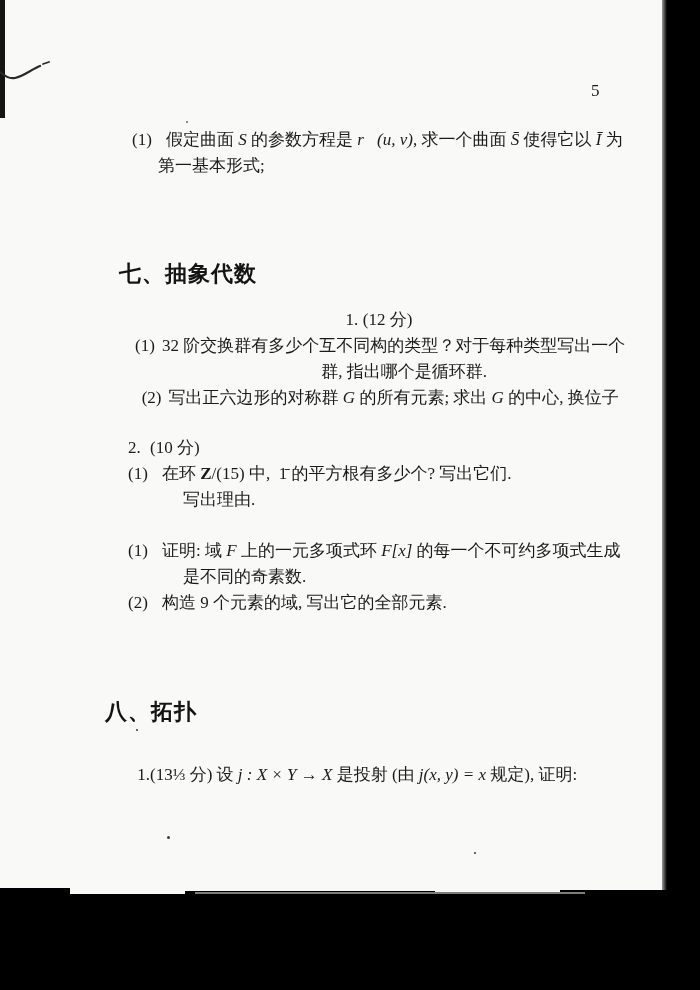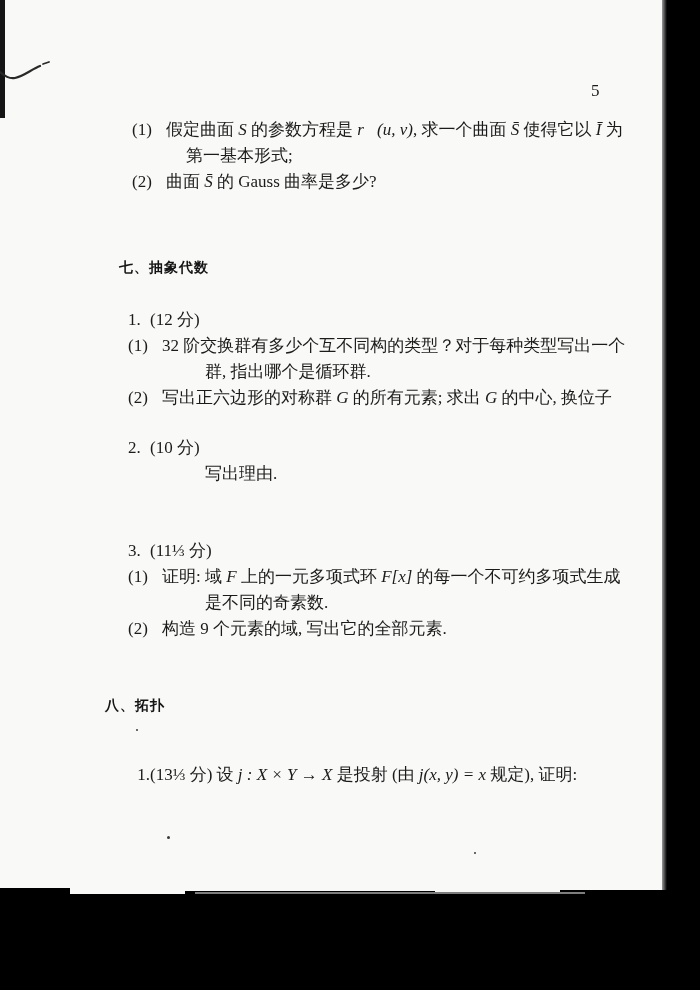--- a/index.html
+++ b/index.html
@@ -19,33 +19,33 @@
     font-size:17px;
   }
   
   .abs{position:absolute;}
   .pagenum{left:591px;top:81px;font-size:17px;}
   .block{line-height:26px;}
   .block .line{white-space:nowrap;}
   .marker{display:inline-block;}
   .marker.nw{width:22px;}
   .marker.mw{width:34px;}
-  .top-block{left:132px;top:117px;}
-  .top-block .cont{margin-left:54px;}
+  .top-block{left:132px;top:127px;}
+  .top-block .cont{margin-left:26px;}
   .item-block .lvl2{margin-left:0;}
-  .item-block .cont{margin-left:77px;}
-  .item1{left:128px;top:307px;}
+  .item-block .cont{margin-left:55px;}
+  .item1{left:128px;top:307px;text-align:center;}
   .item2{left:128px;top:435px;}
   .item3{left:128px;top:538px;}
   .last-block{left:128px;top:762px;text-align:right;}
   .heading{
     margin:0;
     font-family:"DejaVu Sans","Liberation Sans",sans-serif;
     font-weight:700;
-    font-size:14px;
+    font-size:22px;
     letter-spacing:1px;
     color:#141414;
   }
   .h-algebra{left:119px;top:259px;}
   .h-topology{left:105px;top:697px;}
   
   .mi{font-style:italic;font-family:"Liberation Serif","DejaVu Serif",serif;}
   .mb{font-weight:700;font-family:"Liberation Serif","DejaVu Serif",serif;}
   .mr{font-family:"Liberation Serif","DejaVu Serif",serif;}
   
@@ -70,37 +70,36 @@
 </head>
 <body>
 
 <div class="page">
 
   <div class="abs pagenum">5</div>
 
   <div class="abs block top-block">
       <div class="line"><span class="marker mw">(1)</span><span>假定曲面 </span><span class="mi">S</span><span> 的参数方程是 </span><span class="mi">r⃗(u, v)</span><span>, 求一个曲面 </span><span class="mi">S̄</span><span> 使得它以 </span><span class="mi">Ī</span><span> 为</span></div>
       <div class="line cont"><span>第一基本形式;</span></div>
-      <div class="line"><span class="marker mw">(2)</span><span>曲面 </span><span class="mi">S̄</span><span> 的 Gauss 曲率是多少?</span></div>
     </div>
 
   <h2 class="abs heading h-algebra">七、抽象代数</h2>
 
   <div class="abs block item-block item1">
       <div class="line"><span class="marker nw">1.</span><span>(12 分)</span></div>
       <div class="line lvl2"><span class="marker mw">(1)</span><span>32 阶交换群有多少个互不同构的类型？对于每种类型写出一个</span></div>
       <div class="line lvl2 cont"><span>群, 指出哪个是循环群.</span></div>
       <div class="line lvl2"><span class="marker mw">(2)</span><span>写出正六边形的对称群 </span><span class="mi">G</span><span> 的所有元素; 求出 </span><span class="mi">G</span><span> 的中心, 换位子</span></div>
     </div>
   <div class="abs block item-block item2">
       <div class="line"><span class="marker nw">2.</span><span>(10 分)</span></div>
+      <div class="line lvl2"><span class="marker mw">(1)</span><span>在环 </span><span class="mb">Z</span><span class="mr">/(15)</span><span> 中, &nbsp;</span><span class="mr">1̄</span><span> 的平方根有多少个? 写出它们.</span></div>
       <div class="line lvl2 cont"><span>写出理由.</span></div>
     </div>
   <div class="abs block item-block item3">
-      <div class="line"><span class="marker nw">3.</span><span>(11⅓ 分)</span></div>
       <div class="line lvl2"><span class="marker mw">(1)</span><span>证明: 域 </span><span class="mi">F</span><span> 上的一元多项式环 </span><span class="mi">F[x]</span><span> 的每一个不可约多项式生成</span></div>
       <div class="line lvl2 cont"><span>是不同的奇素数.</span></div>
       <div class="line lvl2"><span class="marker mw">(2)</span><span>构造 9 个元素的域, 写出它的全部元素.</span></div>
     </div>
 
   <h2 class="abs heading h-topology">八、拓扑</h2>
 
   <div class="abs block item-block last-block">
       <div class="line"><span class="marker nw">1.</span><span>(13⅓ 分) 设 </span><span class="mi">j : X × Y → X</span><span> 是投射 (由 </span><span class="mi">j(x, y) = x</span><span> 规定), 证明:</span></div>
     </div>

